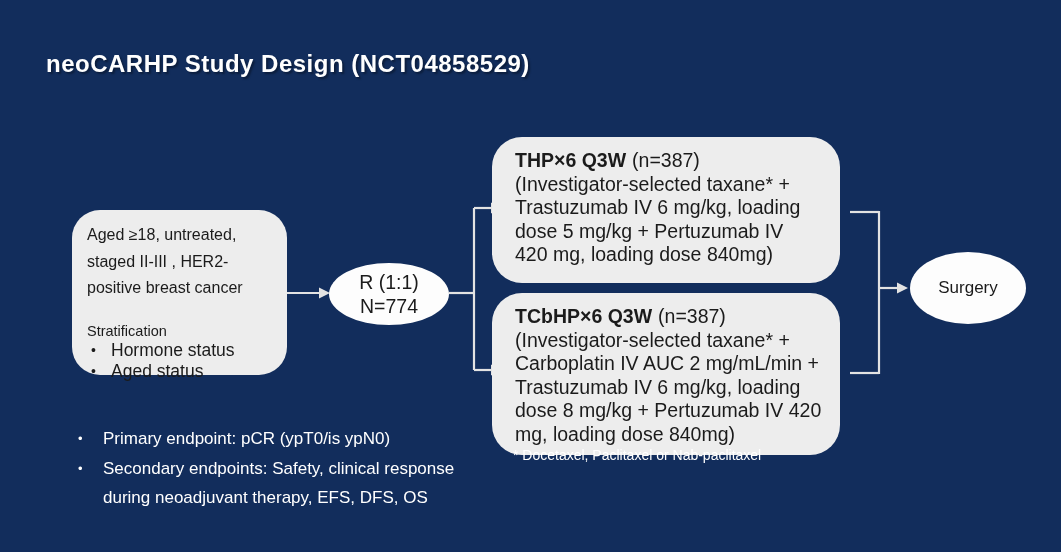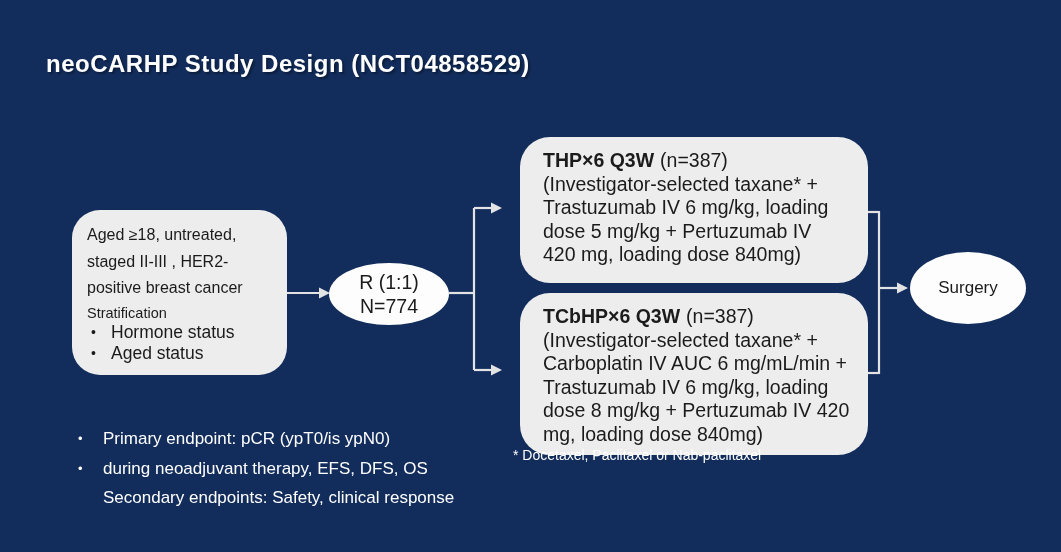--- a/index.html
+++ b/index.html
@@ -32,36 +32,36 @@
   .box{
     position:absolute;background:var(--box-fill);
     color:var(--ink);
   }
   .eligibility-box{
     left:72px;top:210px;width:215px;height:165px;
     border-radius:28px;
     padding:12px 10px 0 15px;
   }
   .elig-main{font-size:16px;line-height:26.5px;}
-  .strat-label{font-size:14.5px;margin-top:2px;line-height:18px;}
+  .strat-label{font-size:14.5px;margin-top:20px;line-height:18px;}
   .strat-list{list-style:none;font-size:17.5px;line-height:21px;}
   .strat-list li{display:flex;}
   .strat-list .bullet{width:24px;padding-left:4px;font-size:14px;}
 
   .ellipse{
     position:absolute;background:var(--ellipse-fill);
     border-radius:50%;color:var(--ink);
     display:flex;flex-direction:column;align-items:center;justify-content:center;
     text-align:center;
   }
   .randomization-ellipse{left:329px;top:263px;width:120px;height:62px;font-size:19.5px;line-height:24.5px;}
   .surgery-ellipse{left:910px;top:252px;width:116px;height:72px;font-size:17px;}
 
   .arm-box{
-    left:520px;width:348px;border-radius:30px;
+    left:492px;width:348px;border-radius:30px;
     padding:12px 14px 0 23px;
     font-size:19.5px;line-height:23.6px;
   }
   .arm-thp{top:137px;height:146px;}
   .arm-tcbhp{top:293px;height:162px;}
   .arm-title b{font-weight:bold;}
   .arm-title .arm-n{margin-left:6px;}
 
   .endpoints{
     position:absolute;left:78px;top:424px;
@@ -132,41 +132,41 @@
     <div>Trastuzumab IV 6 mg/kg, loading</div>
     <div>dose 5 mg/kg + Pertuzumab IV</div>
     <div>420 mg, loading dose 840mg)</div>
   </div>
 
   <div class="box arm-box arm-tcbhp">
     <div class="arm-title">
       <b>TCbHP×6 Q3W</b><span class="arm-n">(n=387)</span>
     </div>
     <div>(Investigator-selected taxane* +</div>
-    <div>Carboplatin IV AUC 6 mg/mL/min +</div>
+    <div>Carboplatin IV AUC 2 mg/mL/min +</div>
     <div>Trastuzumab IV 6 mg/kg, loading</div>
     <div>dose 8 mg/kg + Pertuzumab IV 420</div>
     <div>mg, loading dose 840mg)</div>
   </div>
 
   <div class="ellipse surgery-ellipse">
     <div>Surgery</div>
   </div>
 
   <div class="endpoints">
     <div class="endpoint-item">
       <span class="bullet">•</span>
       <div>
         <div>Primary endpoint: pCR (ypT0/is ypN0)</div>
       </div>
     </div>
     <div class="endpoint-item">
       <span class="bullet">•</span>
       <div>
+        <div>Secondary endpoints: Safety, clinical response</div>
         <div>during neoadjuvant therapy, EFS, DFS, OS</div>
-        <div>Secondary endpoints: Safety, clinical response</div>
       </div>
     </div>
   </div>
 
   <div class="footnote">* Docetaxel, Paclitaxel or Nab-paclitaxel</div>
 
 </div>
 
 </body></html>

